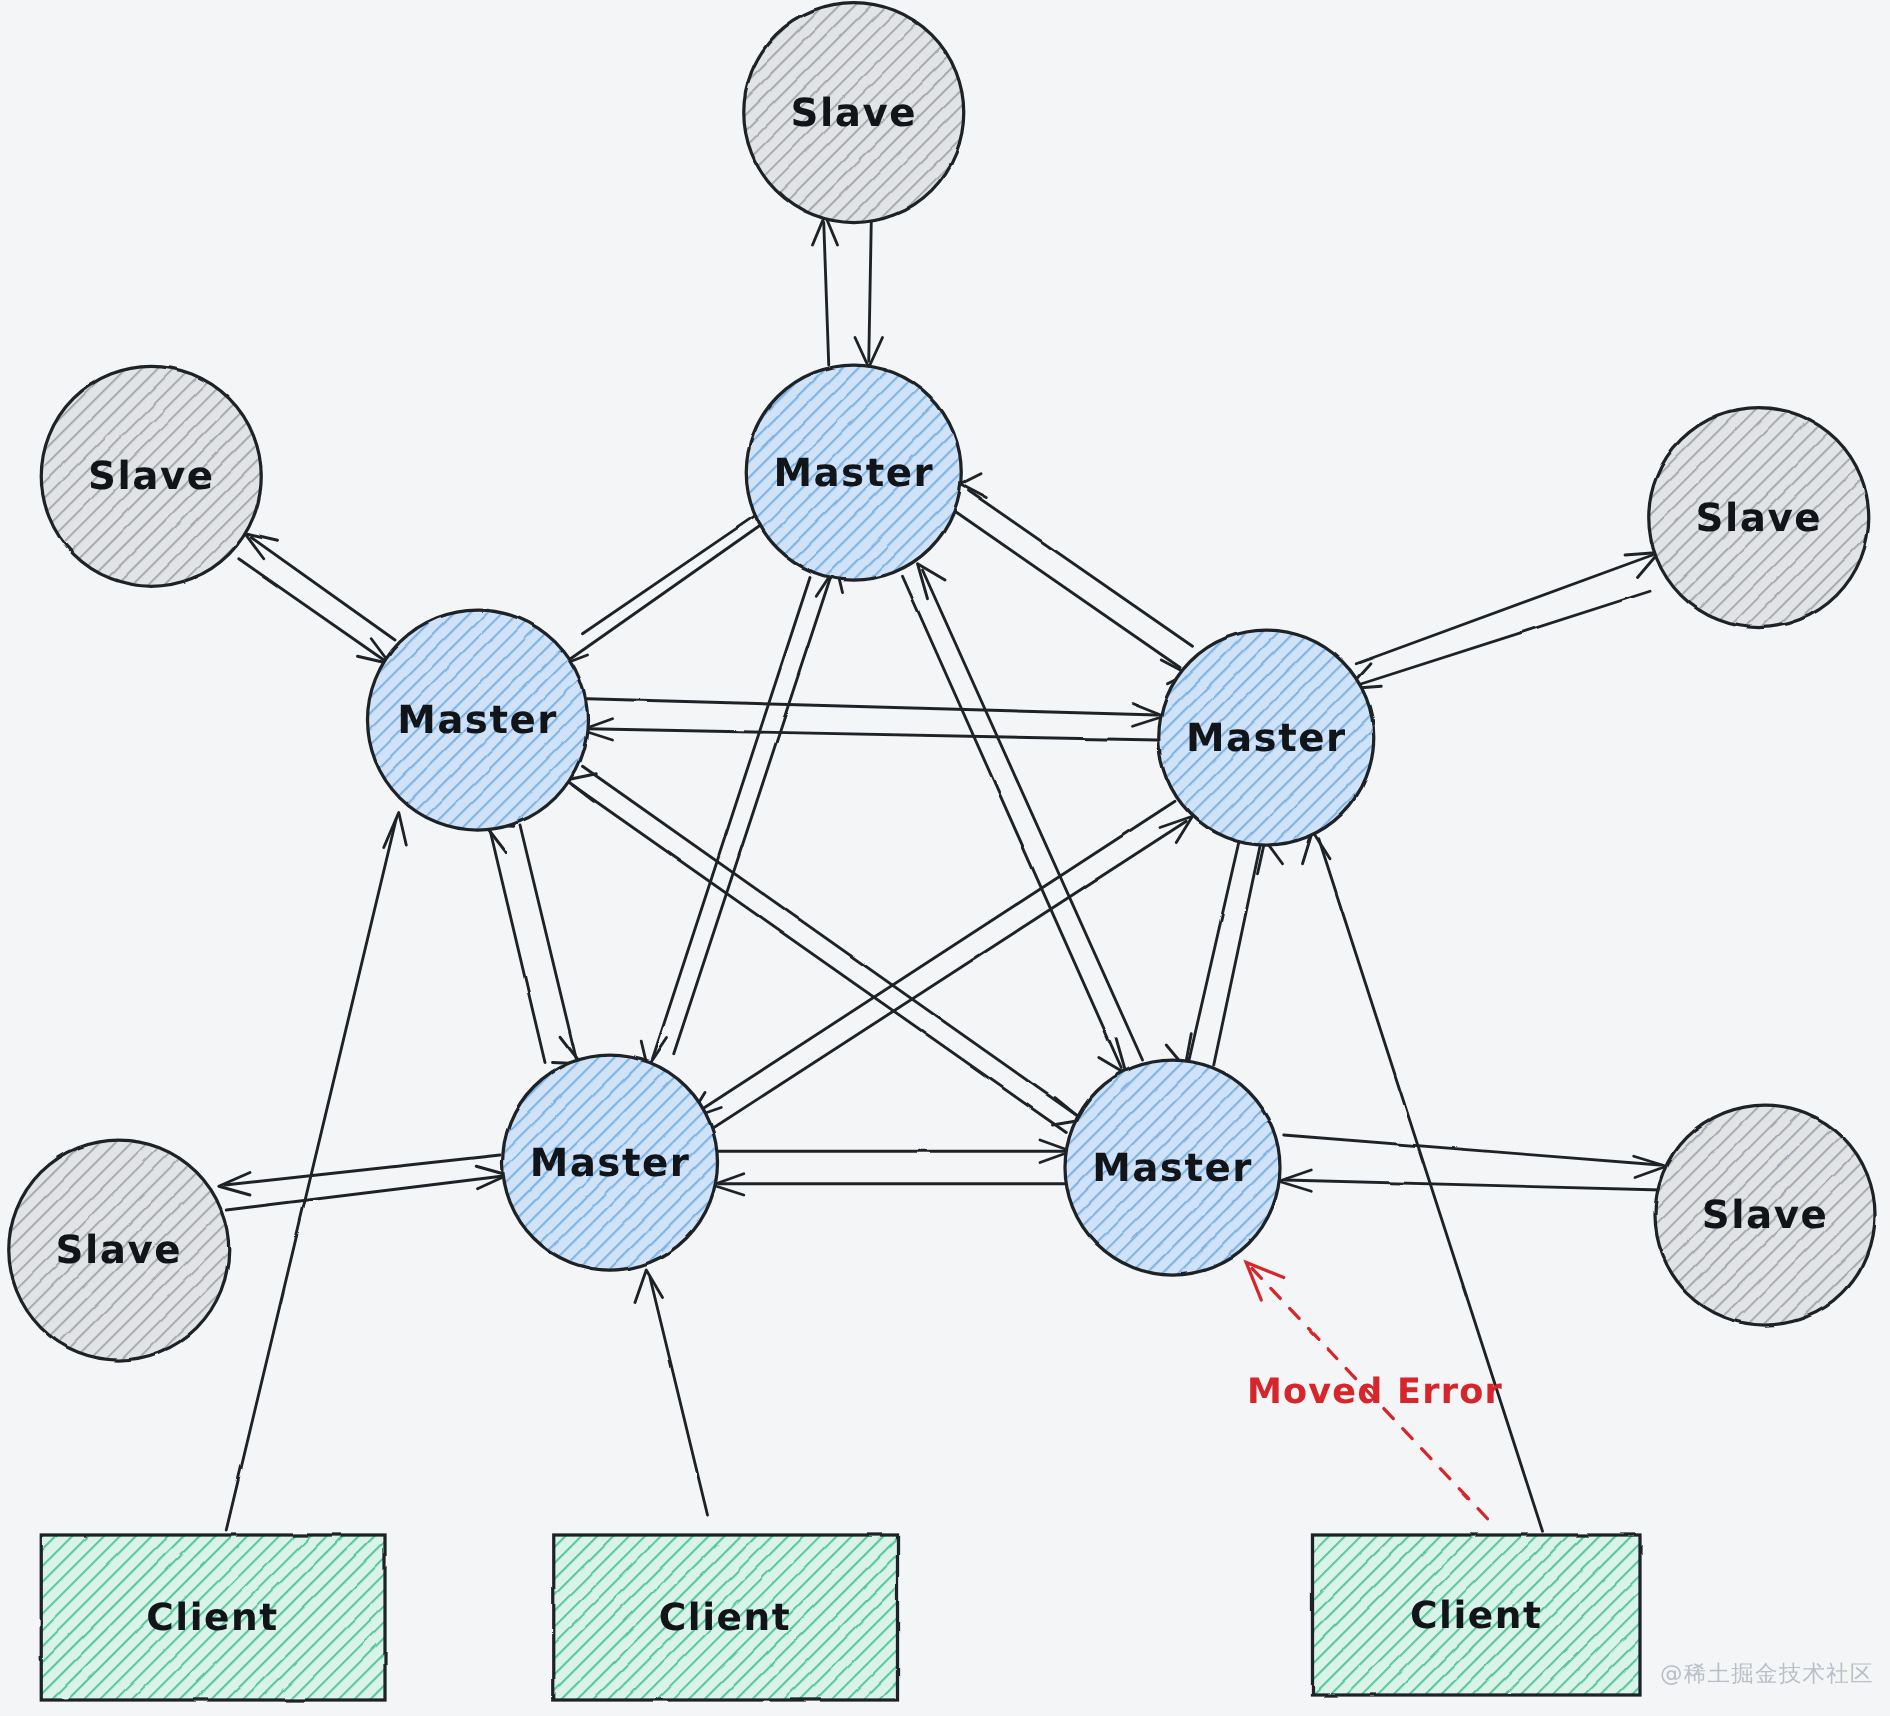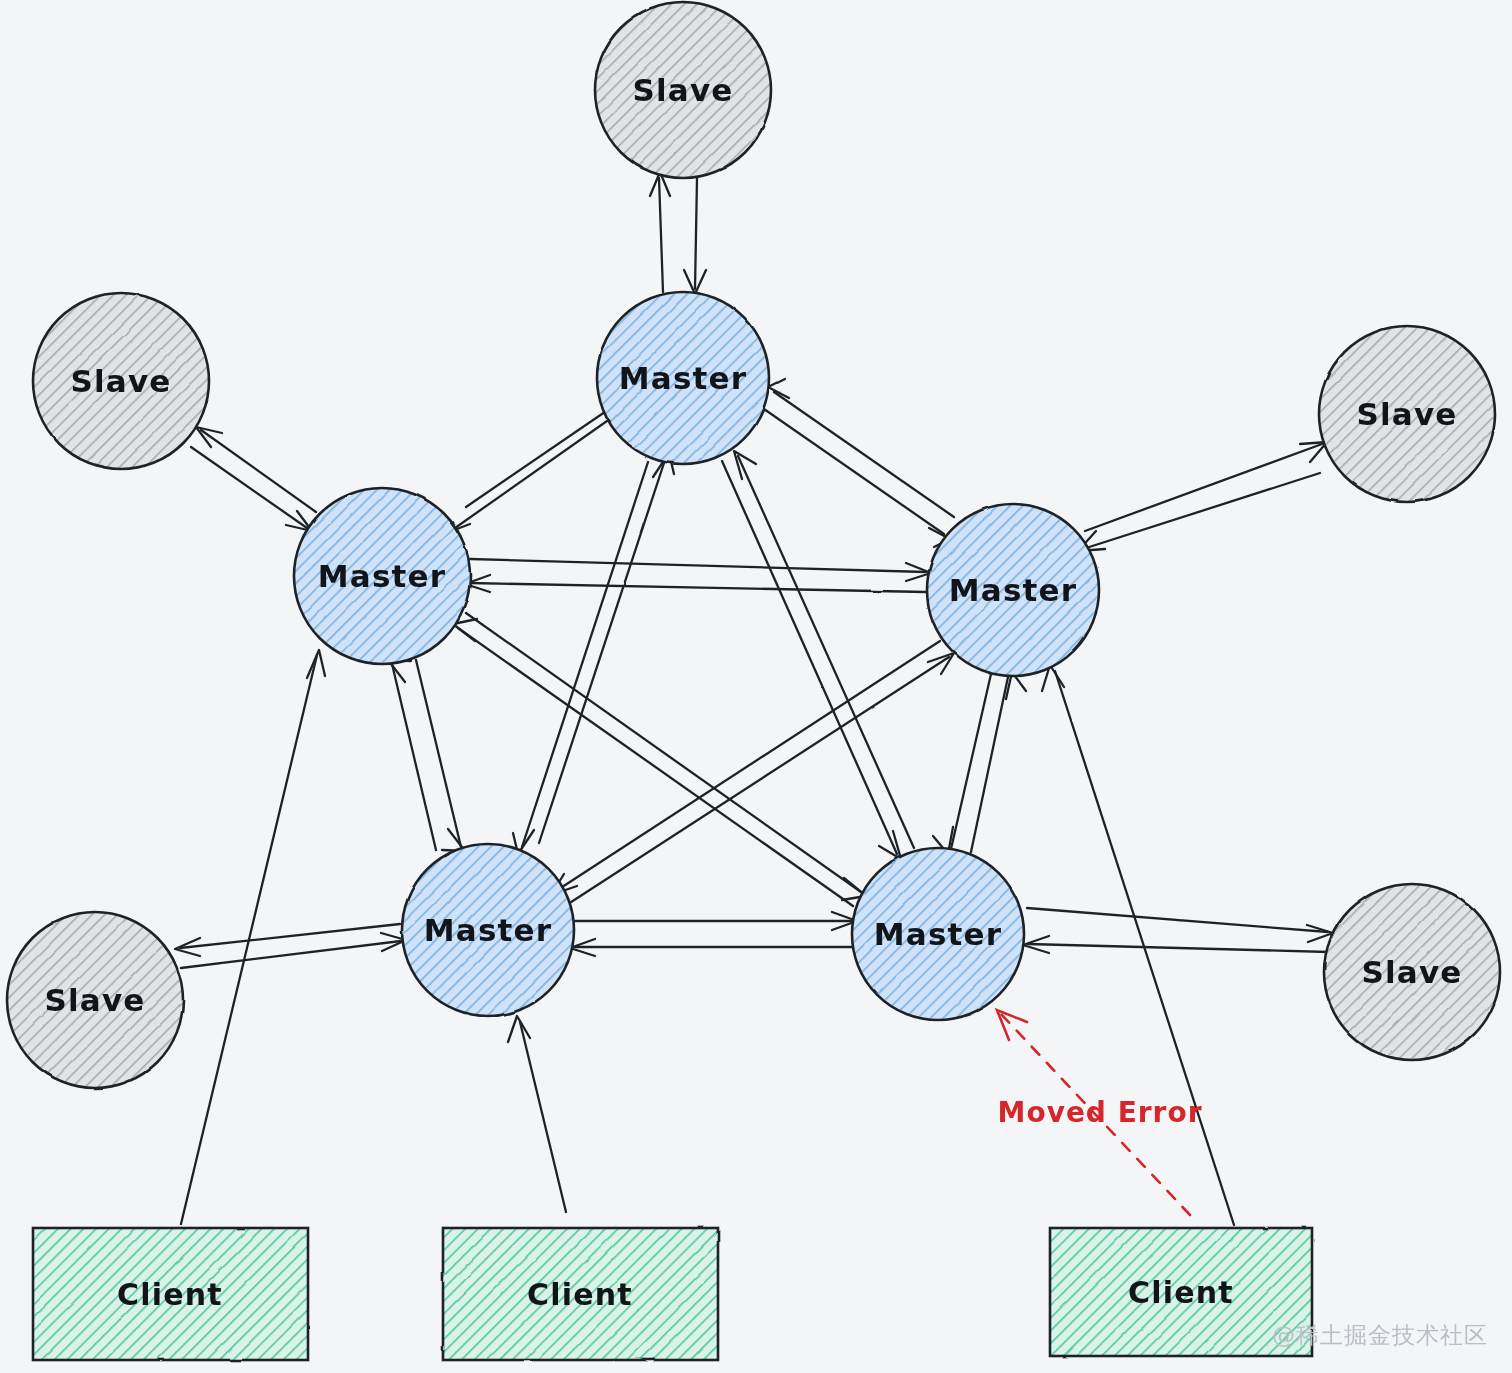--- a/index.html
+++ b/index.html
@@ -24,23 +24,23 @@
   .annot-label{
     font-family:"DejaVu Sans","Liberation Sans",sans-serif;
     font-weight:700;
     font-size:28px;
     fill:#d6262b;
     text-anchor:middle;
     letter-spacing:1px;
   }
   .watermark{
     position:absolute;
-    right:24px;bottom:22px;
+    right:13px;bottom:22px;
     font-family:"DejaVu Sans","Liberation Sans",sans-serif;
-    font-size:23px;
+    font-size:18px;
     color:#b9bfc6;
     letter-spacing:1px;
     user-select:none;
   }
 </style>
 </head>
 <body>
 
 <div id="stage">
 

